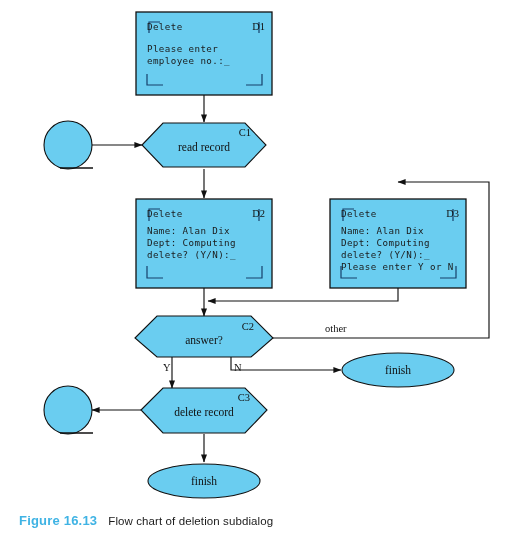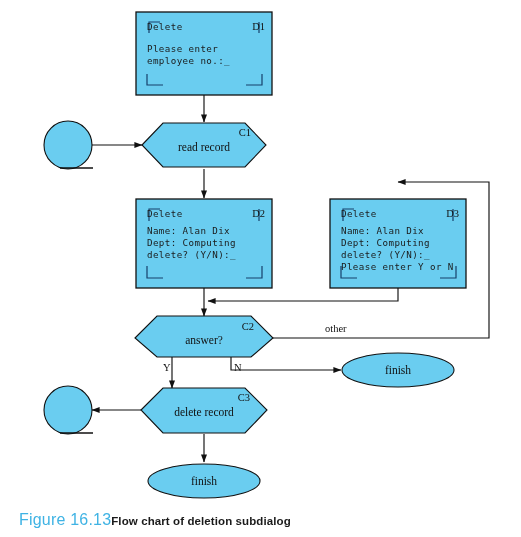--- a/index.html
+++ b/index.html
@@ -81,31 +81,31 @@
     stroke-width: 1.4;
   }
   .caption {
     position: absolute;
     left: 19px;
     top: 511px;
     white-space: nowrap;
   }
   .caption-label {
     font-family: "Liberation Sans", sans-serif;
-    font-size: 16px;
-    font-weight: normal;
+    font-size: 13px;
+    font-weight: bold;
     color: #3FB3E4;
     letter-spacing: 0.2px;
   }
   .caption-text {
     font-family: "Liberation Sans", sans-serif;
     font-size: 11.5px;
     color: #1a1a1a;
+    margin-left: 11px;
     letter-spacing: 0.1px;
-    font-weight: bold;
   }
 </style>
 </head>
 <body>
 
 <div id="figure-root">
 
   <svg class="flow" viewBox="0 0 521 537">
     <defs>
       <marker id="arrow" markerWidth="9" markerHeight="9" refX="7.6" refY="3" orient="auto" markerUnits="userSpaceOnUse">

